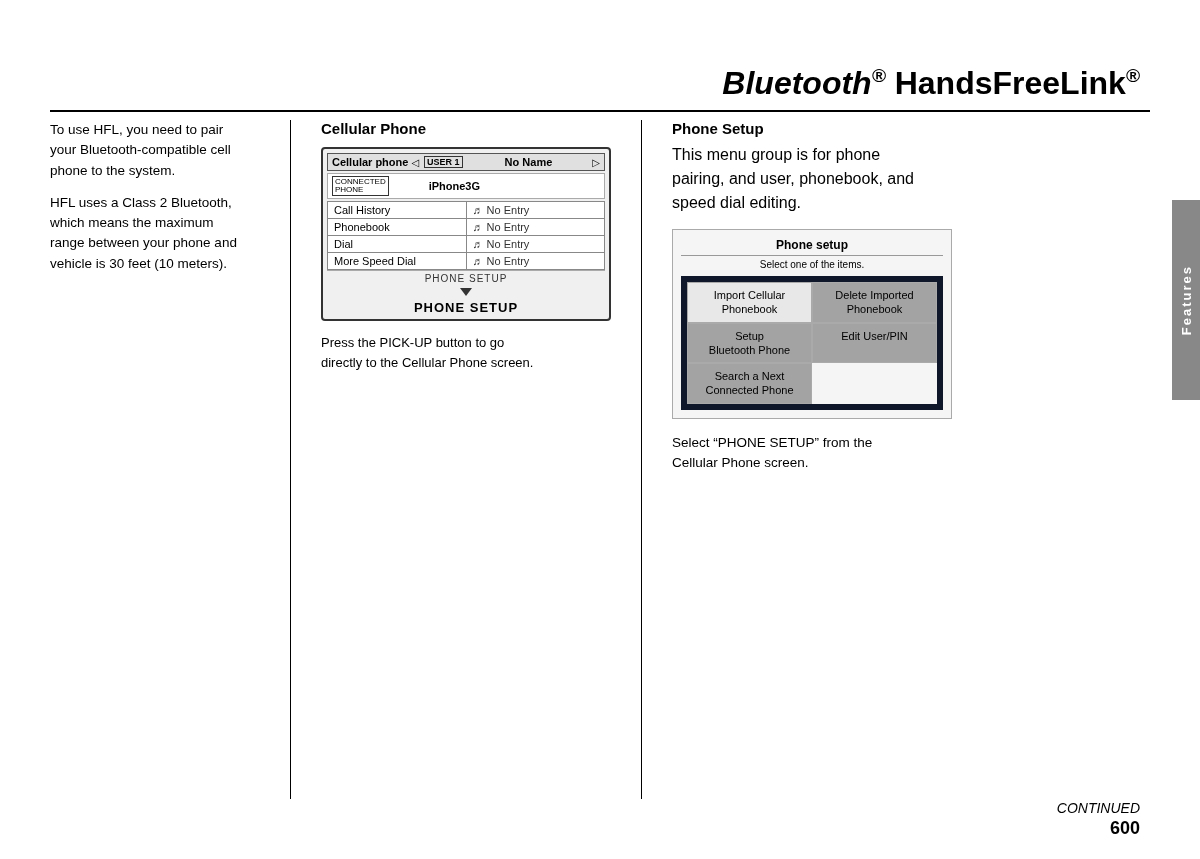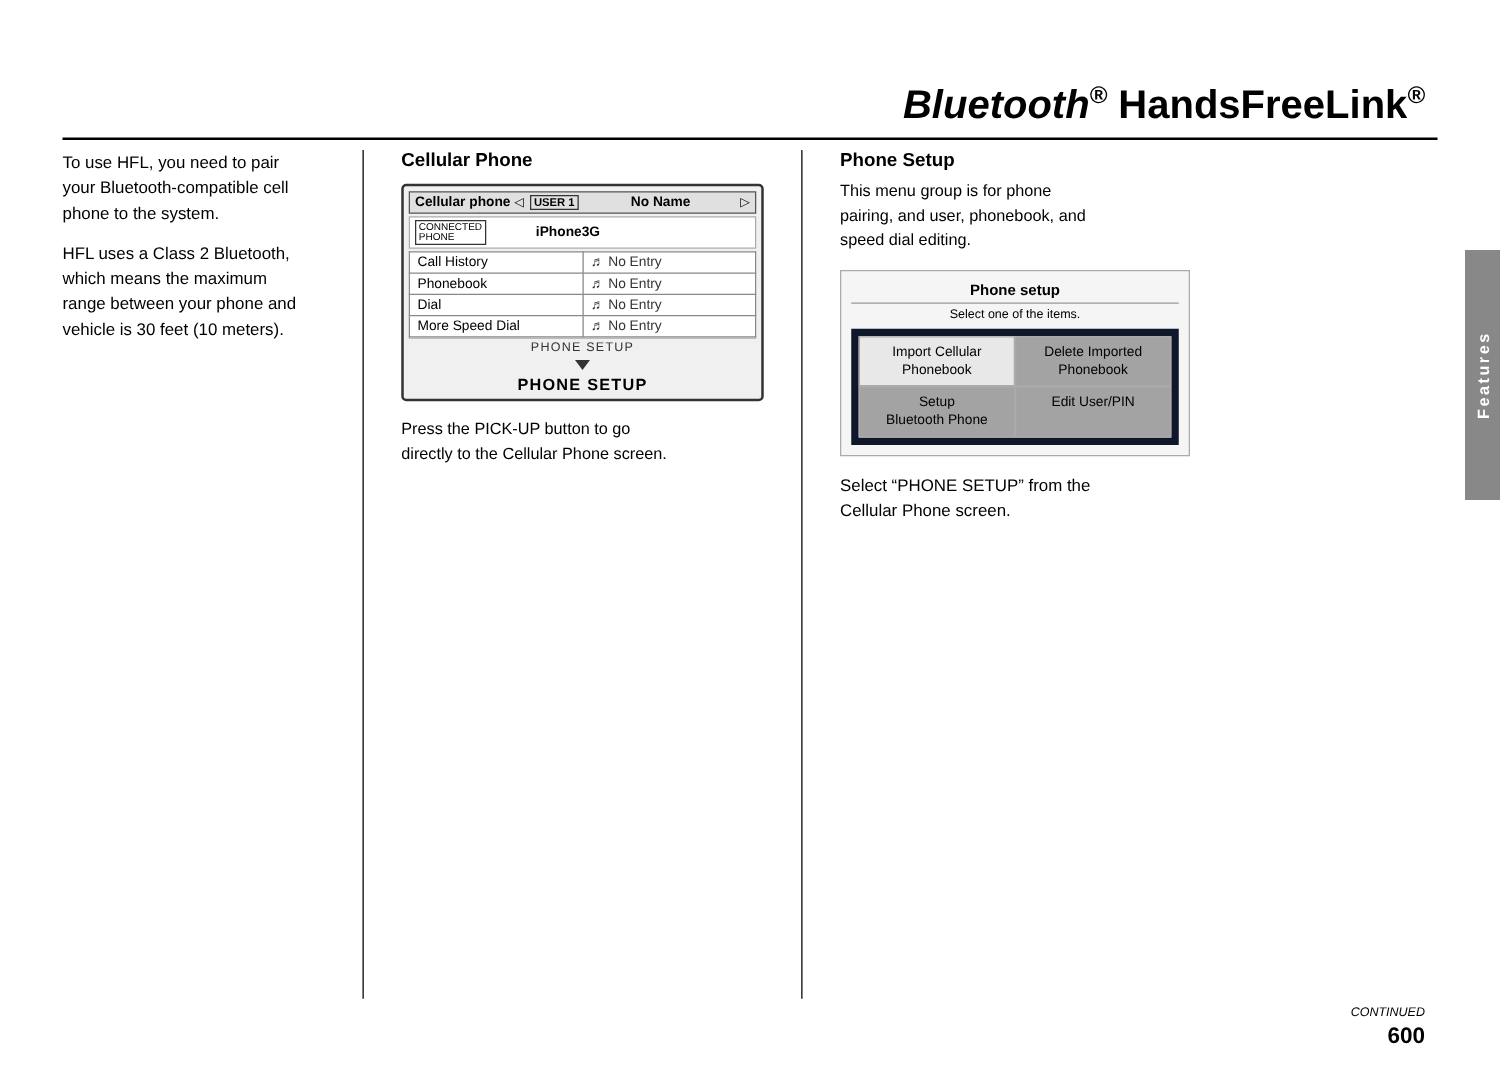--- a/index.html
+++ b/index.html
@@ -215,21 +215,21 @@
     .right-col {
       flex: 1;
       padding-left: 10px;
     }
     .phone-setup-title {
       font-size: 15px;
       font-weight: bold;
       margin-bottom: 6px;
     }
     .phone-setup-desc {
-      font-size: 13px;
+      font-size: 16px;
       line-height: 1.5;
       margin-bottom: 14px;
     }
 
     
     .setup-diagram {
       border: 1px solid #aaa;
       background: #f5f5f5;
       padding: 8px;
       margin-bottom: 14px;
@@ -286,21 +286,21 @@
       bottom: 20px;
       left: 50px;
       right: 60px;
       display: flex;
       justify-content: flex-end;
       align-items: flex-end;
       flex-direction: column;
     }
     .continued-text {
       font-style: italic;
-      font-size: 10px;
+      font-size: 14px;
       margin-bottom: 2px;
     }
     .page-number {
       font-size: 18px;
       font-weight: bold;
     }
 
     sup {
       font-size: 0.6em;
     }
@@ -391,20 +391,21 @@
     </div>
 
     <div class="setup-diagram">
       <div class="setup-diagram-title">Phone setup</div>
       <div class="setup-diagram-subtitle">Select one of the items.</div>
       <div class="setup-grid">
         <div class="setup-cell highlighted">Import Cellular<br>Phonebook</div>
         <div class="setup-cell">Delete Imported<br>Phonebook</div>
         <div class="setup-cell">Setup<br>Bluetooth Phone</div>
         <div class="setup-cell">Edit User/PIN</div>
+        <div class="setup-cell">Search a Next<br>Connected Phone</div>
       </div>
     </div>
 
     <div class="select-text">
       <span>Select “PHONE SETUP” from the</span><br>
       <span>Cellular Phone screen.</span>
     </div>
   </div>
 
 </div>

